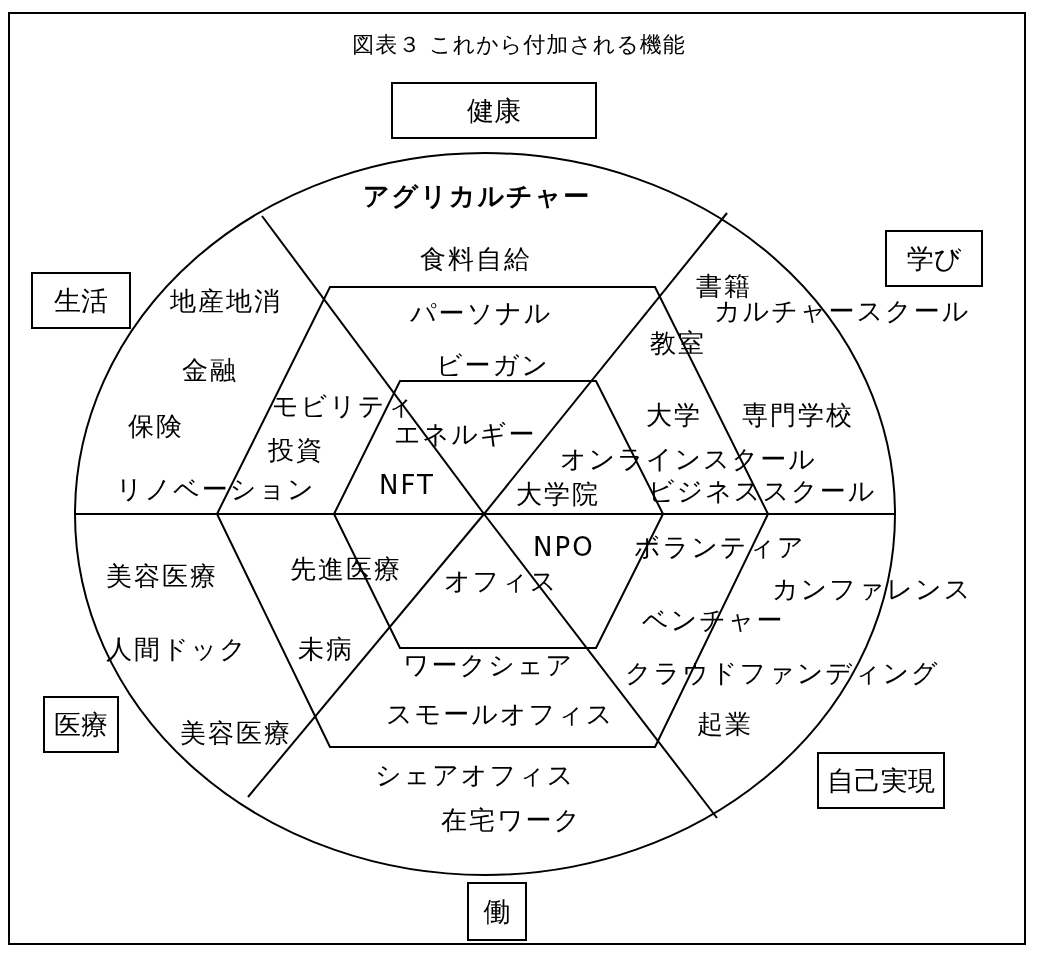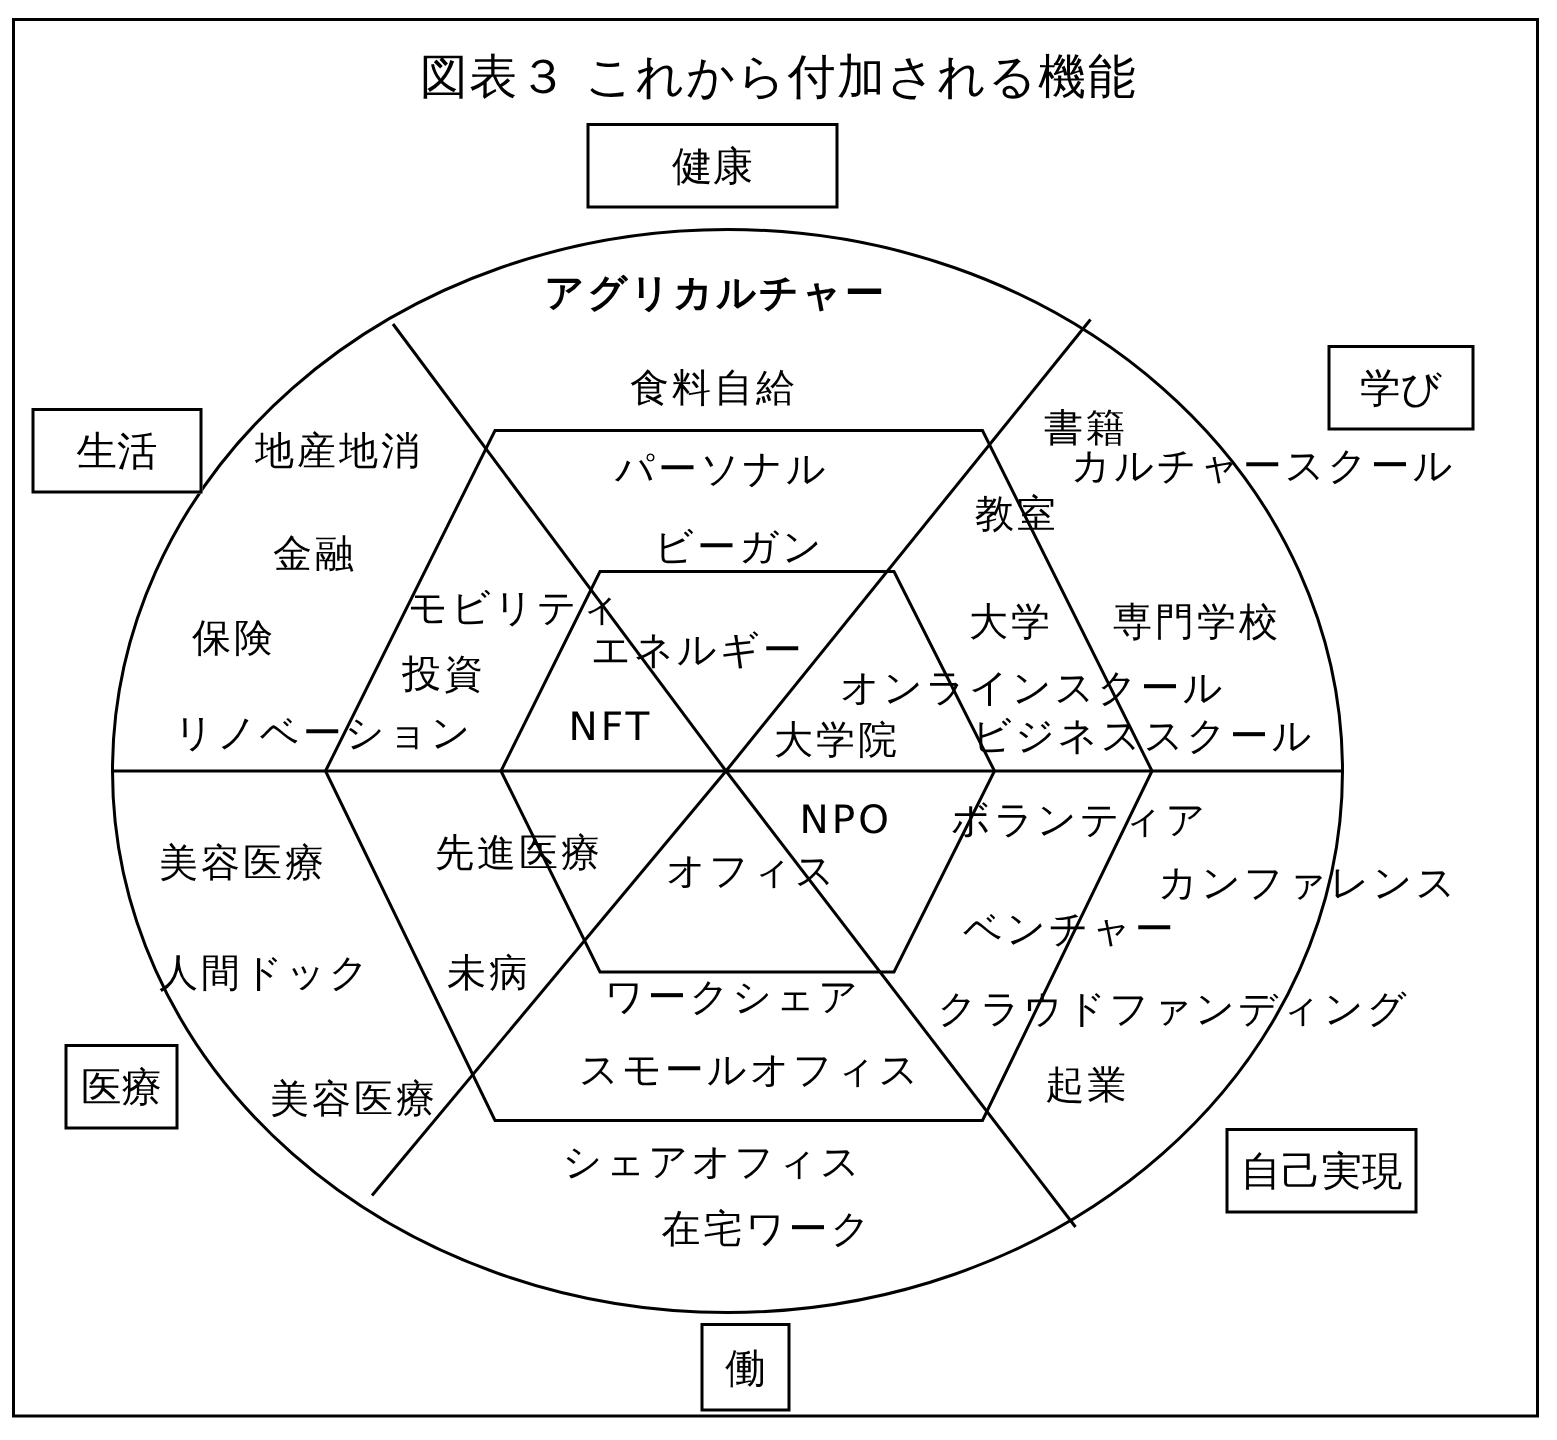--- a/index.html
+++ b/index.html
@@ -2,21 +2,21 @@
 <html><head>
 <meta charset="utf-8">
 <style>
   html, body { margin:0; padding:0; background:#ffffff; }
   body { width:1038px; height:960px; position:relative; overflow:hidden;
          font-family: "DejaVu Sans", "Liberation Sans", sans-serif; color:#000; }
   #frame { position:absolute; left:8px; top:12px; width:1018px; height:933px;
            border:2px solid #000; box-sizing:border-box; }
   svg#diagram { position:absolute; left:0; top:0; }
   .title { position:absolute; top:30px; left:0; width:1038px; text-align:center;
-           font-size:32px; letter-spacing:1px; }
+           font-size:22px; letter-spacing:1px; }
   .cat { position:absolute; border:2px solid #000; background:#fff; box-sizing:border-box;
          font-size:27px; display:flex; align-items:center; justify-content:center; }
   .lbl { position:absolute; font-size:26px; white-space:nowrap; letter-spacing:2px;
          line-height:1; }
 </style>
 </head>
 <body>
 
 <div id="frame"></div>
 
@@ -28,23 +28,23 @@
     <line x1="75" y1="514" x2="895" y2="514"></line>
     <line x1="484" y1="514" x2="262" y2="216"></line>
     <line x1="484" y1="514" x2="727" y2="213"></line>
     <line x1="484" y1="514" x2="248" y2="797"></line>
     <line x1="484" y1="514" x2="717" y2="818"></line>
   </g>
 </svg>
 
 <div class="title">図表３ これから付加される機能</div>
 
-<div class="cat" style="left:391px;top:82px;width:168px;height:57px;">健康</div>
+<div class="cat" style="left:391px;top:82px;width:206px;height:57px;">健康</div>
 <div class="cat" style="left:837px;top:230px;width:98px;height:57px;margin-left:48px;">学び</div>
-<div class="cat" style="left:21px;top:272px;width:114px;height:57px;">生活</div>
+<div class="cat" style="left:31px;top:272px;width:100px;height:57px;">生活</div>
 <div class="cat" style="left:43px;top:696px;width:76px;height:57px;">医療</div>
 <div class="cat" style="left:467px;top:882px;width:60px;height:59px;">働</div>
 <div class="cat" style="left:817px;top:752px;width:128px;height:57px;">自己実現</div>
 
 <div class="lbl" style="left:363px;top:183px;font-weight:bold;">アグリカルチャー</div>
 <div class="lbl" style="left:420px;top:246px;">食料自給</div>
 <div class="lbl" style="left:410px;top:300px;">パーソナル</div>
 <div class="lbl" style="left:436px;top:352px;">ビーガン</div>
 <div class="lbl" style="left:394px;top:421px;">エネルギー</div>
 

